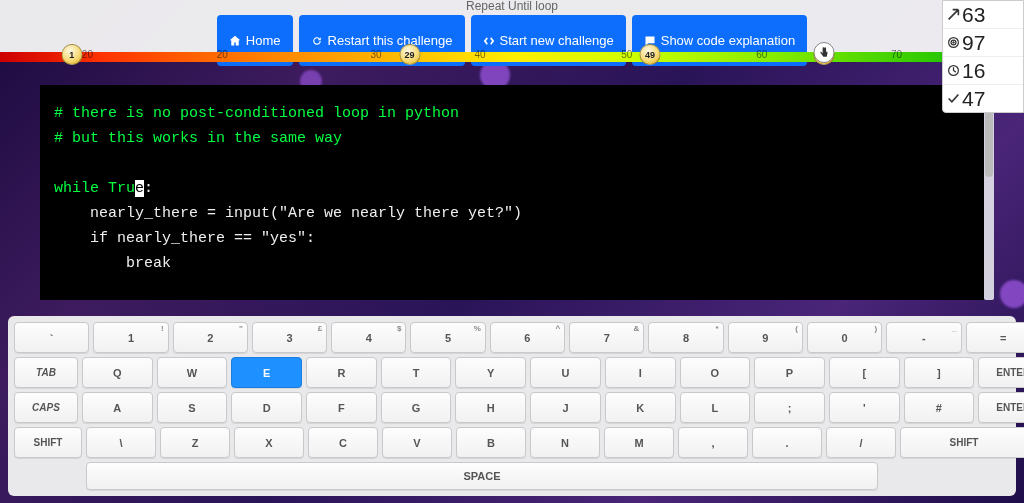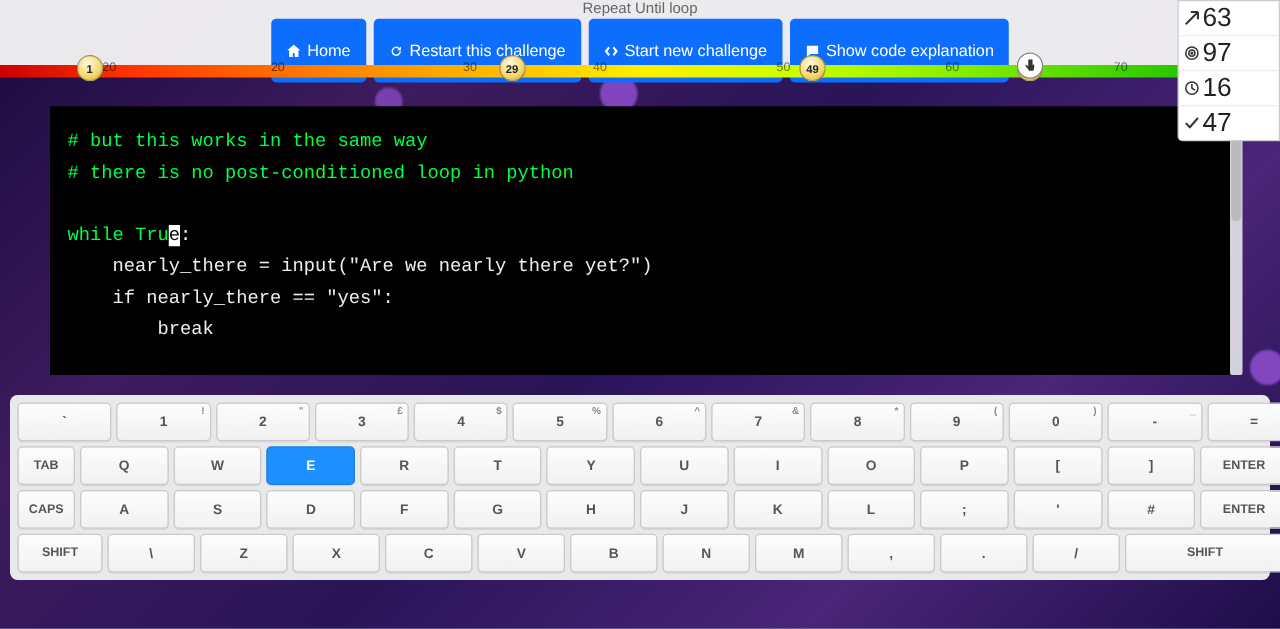--- a/index.html
+++ b/index.html
@@ -187,21 +187,21 @@
     font-size: 8px;
     font-weight: 600;
     color: #888;
   }
   .key.active {
     background: #1e90ff;
     color: #fff;
     border-color: #1a7ee0;
   }
   .k-std { width: 75.3px; }
-  .k-mod { width: 46px; font-size: 10px;}
+  .k-mod { width: 64px; font-size: 10px; font-style: italic;}
   .k-enter { width: 70px; font-size: 10px;}
   .k-shift-l { width: 68px; font-size: 10px;}
   .k-shift-r { width: 128px; font-size: 10px;}
   .k-space { flex: 1; }
   .r1 .key { width: 75.3px; }
   .r4 .k-std { width: 77px; }
 
 </style>
 </head>
 <body>
@@ -298,22 +298,22 @@
   <div class="stat">
     <svg class="ic" viewBox="0 0 16 16">
         <path d="M2 8l4 4 8-9" fill="none" stroke-width="2"></path>
       </svg>
     <span class="val">47</span>
     <span class="unit">%</span>
   </div>
 </div>
 
 <div class="codewrap">
+  <div><span class="cm"># there is no post-conditioned loop in python</span></div>
   <div><span class="cm"># but this works in the same way</span></div>
-  <div><span class="cm"># there is no post-conditioned loop in python</span></div>
   <div>&nbsp;</div>
   <div>
     <span class="kw">while</span><span class="kw"> </span><span class="kw">Tru</span><span class="caret">e</span><span class="pl">:</span>
   </div>
   <div><span class="pl" style="white-space:pre">    nearly_there = input("Are we nearly there yet?")</span></div>
   <div><span class="pl" style="white-space:pre">    if nearly_there == "yes":</span></div>
   <div><span class="pl" style="white-space:pre">        break</span></div>
 </div>
 <div class="scrollbar">
   <div class="scrollthumb"></div>
@@ -494,13 +494,20 @@
       <div class="key k-std" style="width: 70px;">
         <span>.</span>
       </div>
       <div class="key k-std" style="width: 70px;">
         <span>/</span>
       </div>
       <div class="key k-shift-r">
         <span>SHIFT</span>
       </div>
     </div>
+    <div class="krow r5" style="height: 28px;">
+      <div style="width: 68px;"></div>
+      <div class="key k-space">
+        <span>SPACE</span>
+      </div>
+      <div style="width: 128px;"></div>
+    </div>
   </div>
 
 </body></html>

